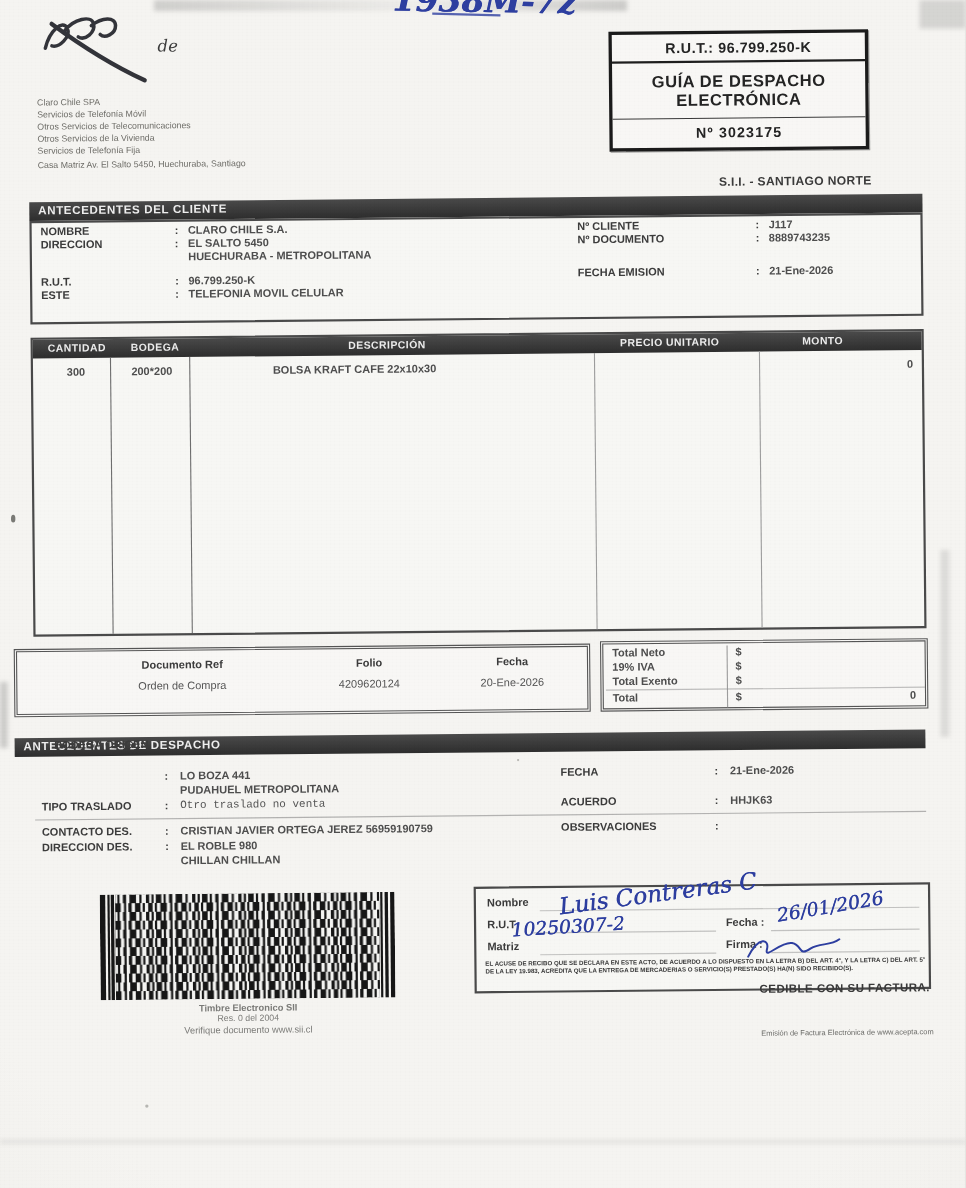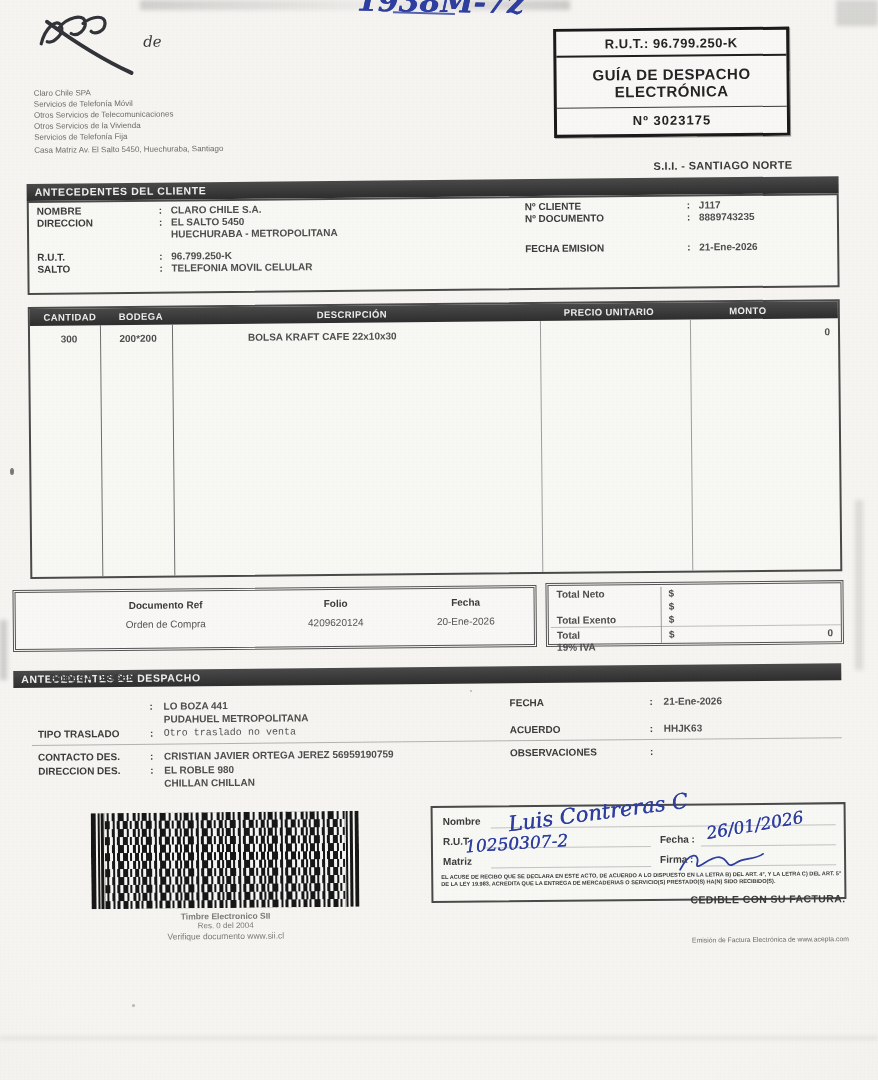--- a/index.html
+++ b/index.html
@@ -100,21 +100,21 @@
 
     <span class="lbl" style="left:40px;top:214px;">DIRECCION</span>
     <span class="colon" style="left:162px;top:214px;">:</span>
     <span class="val" style="left:174px;top:214px;">EL SALTO 5450</span>
     <span class="val" style="left:174px;top:226px;">HUECHURABA - METROPOLITANA</span>
 
     <span class="lbl" style="left:40px;top:248px;">R.U.T.</span>
     <span class="colon" style="left:162px;top:248px;">:</span>
     <span class="val" style="left:174px;top:248px;">96.799.250-K</span>
 
-    <span class="lbl" style="left:40px;top:260px;">SALTO</span>
+    <span class="lbl" style="left:40px;top:260px;">ESTE</span>
     <span class="colon" style="left:162px;top:260px;">:</span>
     <span class="val" style="left:174px;top:260px;">TELEFONIA MOVIL CELULAR</span>
 
     <span class="lbl" style="left:528px;top:202px;">Nº CLIENTE</span>
     <span class="colon" style="left:690px;top:202px;">:</span>
     <span class="val" style="left:702px;top:202px;">J117</span>
 
     <span class="lbl" style="left:528px;top:214px;">Nº DOCUMENTO</span>
     <span class="colon" style="left:690px;top:214px;">:</span>
     <span class="val" style="left:702px;top:214px;">8889743235</span>
@@ -153,21 +153,21 @@
     </div>
 
     <div class="dbox" style="left:545px;top:584px;width:298px;height:64px;font-size:9.5px;">
       <div class="vline faint" style="left:112px;top:2px;height:56px;"></div>
       <div class="hline" style="left:2px;top:41px;width:290px;opacity:.55;"></div>
 
       <span class="cell" style="left:8px;top:3px;">Total Neto</span>
       <span class="cell" style="left:120px;top:3px;">$</span>
       <span class="cell" style="right:8px;top:3px;"></span>
 
-      <span class="cell" style="left:8px;top:16px;margin-top:40px;">19% IVA</span>
+      <span class="cell" style="left:8px;top:16px;">19% IVA</span>
       <span class="cell" style="left:120px;top:16px;">$</span>
       <span class="cell" style="right:8px;top:16px;"></span>
 
       <span class="cell" style="left:8px;top:29px;">Total Exento</span>
       <span class="cell" style="left:120px;top:29px;">$</span>
       <span class="cell" style="right:8px;top:29px;"></span>
 
       <span class="cell" style="left:8px;top:44px;">Total</span>
       <span class="cell" style="left:120px;top:44px;">$</span>
       <span class="cell" style="right:8px;top:44px;">0</span>

